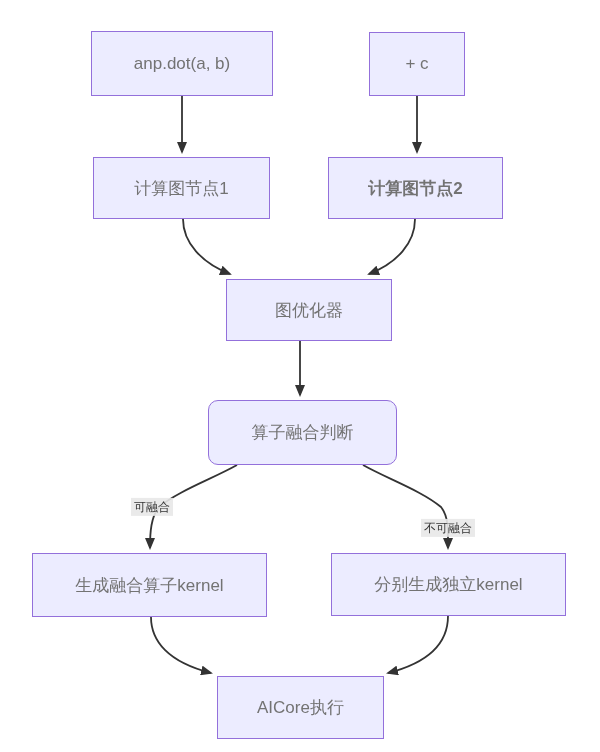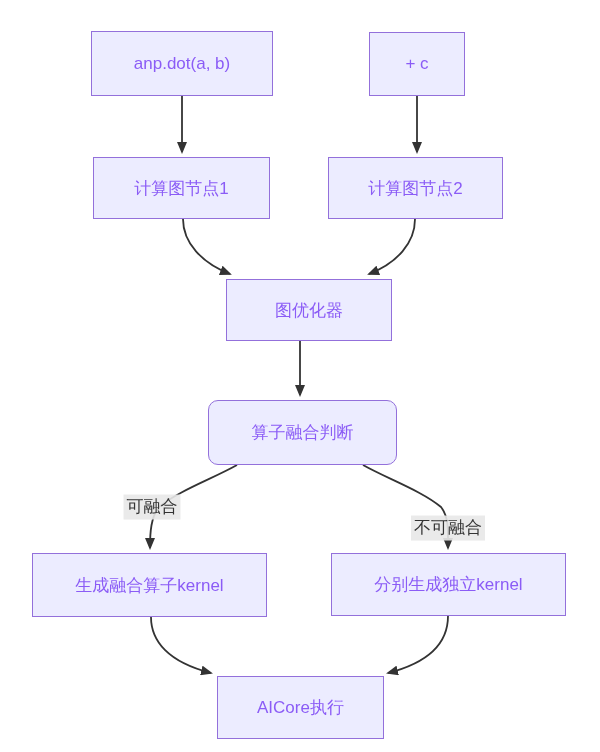--- a/index.html
+++ b/index.html
@@ -26,41 +26,41 @@
     stroke: #333333;
     stroke-width: 1.8px;
   }
   .node {
     position: absolute;
     display: flex;
     align-items: center;
     justify-content: center;
     background: #ECECFF;
     border: 1.5px solid #9370DB;
-    color: #8b5cf6;
+    color: #737373;
     font-size: 17px;
     text-align: center;
     white-space: nowrap;
   }
   
   .n-a { left: 91px;  top: 31px;  width: 182px; height: 65px; }
   .n-b { left: 369px; top: 32px;  width: 96px;  height: 64px; }
   .n-c { left: 93px;  top: 157px; width: 177px; height: 62px; }
-  .n-d { left: 328px; top: 157px; width: 175px; height: 62px; }
+  .n-d { left: 328px; top: 157px; width: 175px; height: 62px; font-weight: bold; }
   .n-e { left: 226px; top: 279px; width: 166px; height: 62px; }
   .n-f { left: 208px; top: 400px; width: 189px; height: 65px; border-radius: 10px; }
   .n-g { left: 32px;  top: 553px; width: 235px; height: 64px; }
   .n-h { left: 331px; top: 553px; width: 235px; height: 63px; }
   .n-i { left: 217px; top: 676px; width: 167px; height: 63px; }
   .edge-label {
     position: absolute;
     transform: translate(-50%, -50%);
     background: rgba(232, 232, 232, 0.9);
     color: #333333;
-    font-size: 17px;
+    font-size: 12px;
     line-height: 1.35;
     padding: 1px 3px;
     white-space: nowrap;
   }
   .el-fusible    { left: 152px; top: 507px; }
   .el-nonfusible { left: 448px; top: 508px; margin-top: 20px; }
 </style>
 </head>
 <body>
 

